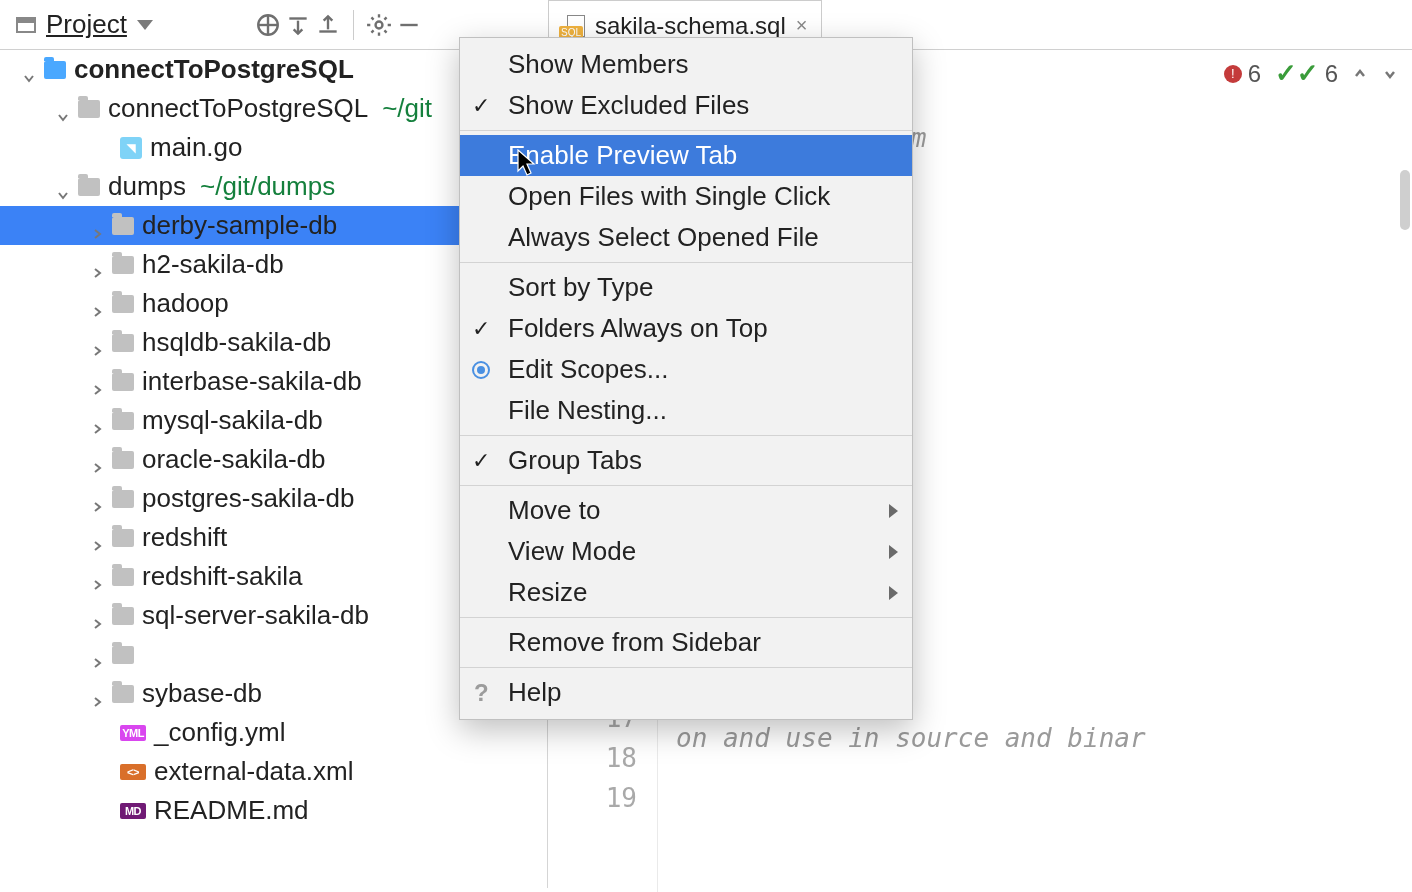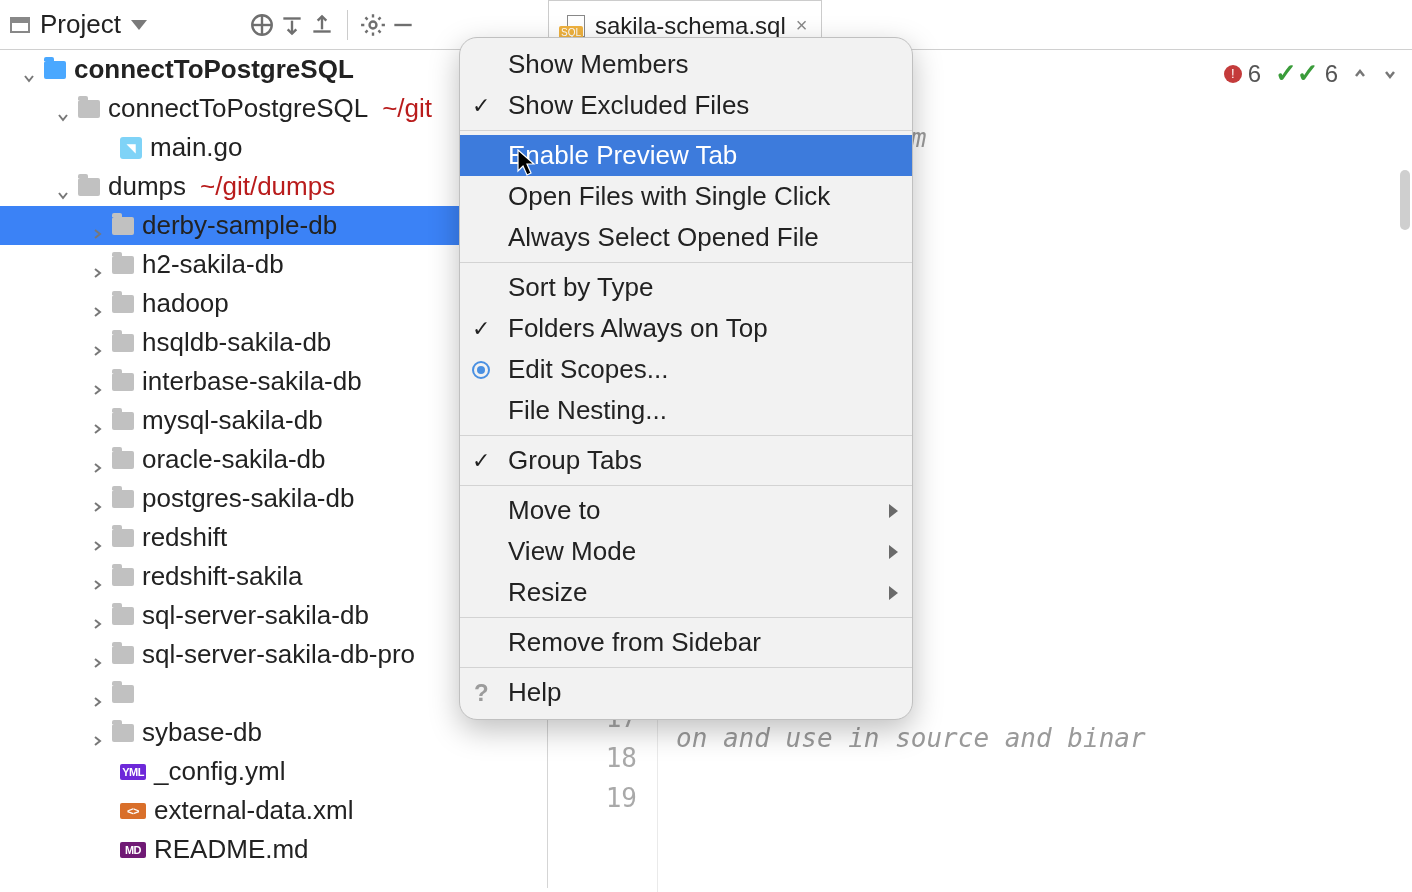--- a/index.html
+++ b/index.html
@@ -12,21 +12,22 @@
     overflow: hidden;
     position: relative;
     color:#222;
   }
   
   .toolbar {
     display:flex;
     align-items:center;
     height:50px;
     border-bottom:1px solid #d0d0d0;
-    padding-left:0;
+    padding-left:6px;
+    text-decoration:underline;
   }
   .proj-btn {
     display:flex; align-items:center; gap:10px;
     padding:4px 10px;
   }
   .proj-win-icon {
     width:20px; height:16px;
     border:2px solid #888;
     position:relative;
   }
@@ -121,34 +122,34 @@
     position:absolute;
     top:-4px; left:0;
     width:10px;height:4px;
     background:#c1c1c1;
     border-radius:2px 2px 0 0;
   }
   .folder-icon.blue { background:#4aa8ff; }
   .folder-icon.blue::before{ background:#4aa8ff; }
   .item-label { font-size:26px; }
   .item-label.bold { font-weight:700; }
-  .path-suffix { color:#b91c1c; font-size:26px; margin-left:6px; }
+  .path-suffix { color:#15803d; font-size:26px; margin-left:6px; }
   .go-icon {
     width:22px; height:22px; border-radius:3px;
     background:#7fd3f7;
     display:flex; align-items:center; justify-content:center;
     font-size:12px; color:#fff;
   }
   .yml-icon,.xml-icon,.md-icon{
     width:26px;height:16px;
     display:flex;align-items:center;justify-content:center;
     font-size:11px;font-weight:700;color:#fff;border-radius:2px;
     letter-spacing:-0.5px;
   }
-  .yml-icon{background:#6d28d9;}
+  .yml-icon{background:#d946ef;}
   .xml-icon{background:#d96f2a;}
   .md-icon{background:#701a75;}
   
   .editor {
     position:absolute;
     top:50px; left:548px; right:0; bottom:0;
     background:#fff;
     font-family: "SF Mono","Menlo","Consolas",monospace;
     font-size:26px;
     display:flex;
@@ -180,21 +181,21 @@
   .dot-red{ width:18px;height:18px;border-radius:50%;background:#c43b3b;color:#fff;display:flex;align-items:center;justify-content:center;font-size:13px;}
   .dbl-check{ color:#3a9c3a; font-size:26px; font-weight:700;}
   .chev-mini svg{ width:16px; height:16px; stroke:#777; fill:none; stroke-width:2.5;}
   
   .context-menu {
     position:absolute;
     top:37px; left:459px;
     width:454px;
     background:#f2f2f2;
     border:1px solid #c0c0c0;
-    border-radius:18px;
+    border-radius:0;
     box-shadow:0 10px 30px rgba(0,0,0,0.25);
     padding:6px 0;
     z-index:50;
   }
   .menu-item {
     display:flex; align-items:center;
     height:41px;
     padding-left:48px;
     padding-right:16px;
     font-size:26px;
@@ -413,28 +414,20 @@
     <span class="folder-icon"></span>
     <span class="item-label">redshift-sakila</span>
   </div>
   <div class="row">
     <span class="indent-pad" style="width:82px"></span>
     <span class="chevron"><svg viewBox="0 0 14 14">
           <polyline points="5,3 10,7 5,11" fill="none" stroke="#777" stroke-width="2"></polyline>
         </svg></span>
     <span class="folder-icon"></span>
     <span class="item-label">sql-server-sakila-db</span>
-  </div>
-  <div class="row">
-    <span class="indent-pad" style="width:82px"></span>
-    <span class="chevron"><svg viewBox="0 0 14 14">
-          <polyline points="5,3 10,7 5,11" fill="none" stroke="#777" stroke-width="2"></polyline>
-        </svg></span>
-    <span class="folder-icon"></span>
-    <span class="item-label">sql-server-sakila-db-pro</span>
   </div>
   <div class="row">
     <span class="indent-pad" style="width:82px"></span>
     <span class="chevron"><svg viewBox="0 0 14 14">
           <polyline points="5,3 10,7 5,11" fill="none" stroke="#777" stroke-width="2"></polyline>
         </svg></span>
     <span class="folder-icon"></span>
   </div>
   <div class="row">
     <span class="indent-pad" style="width:82px"></span>

